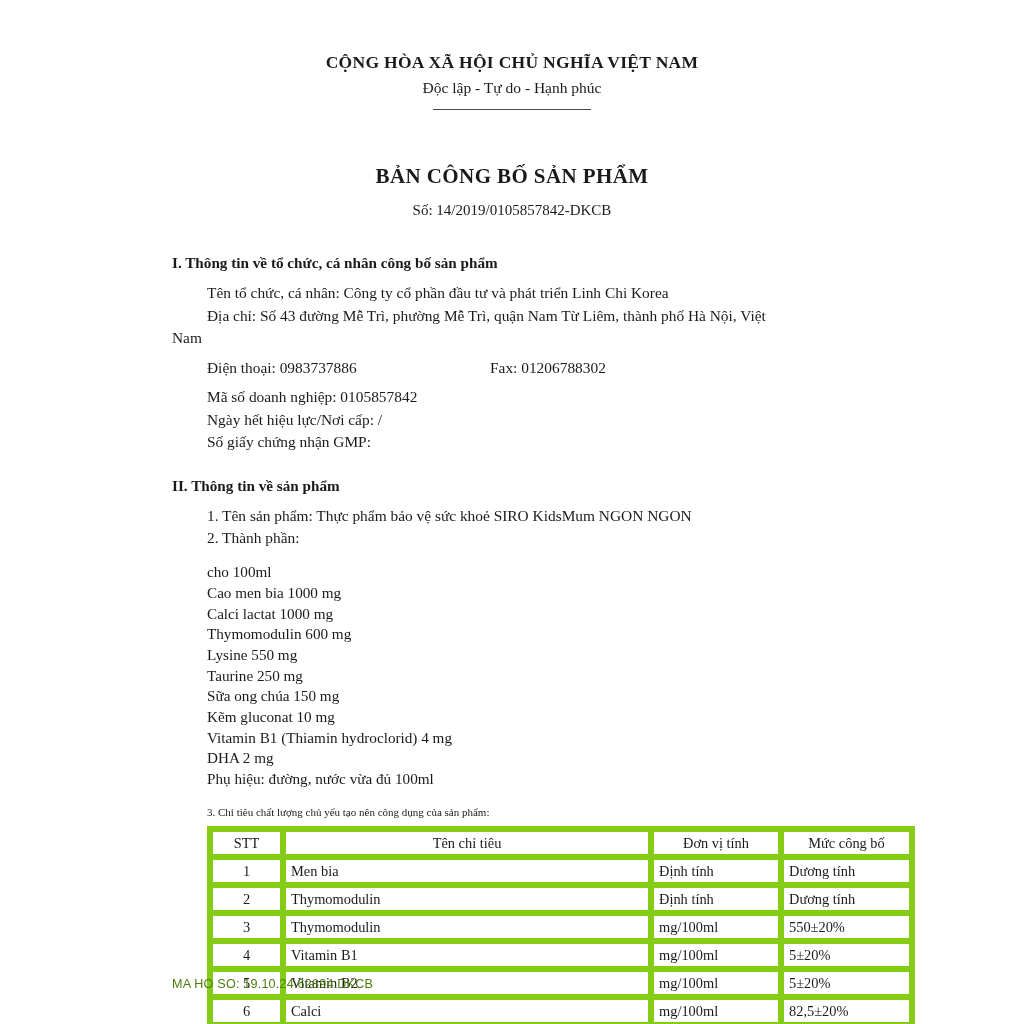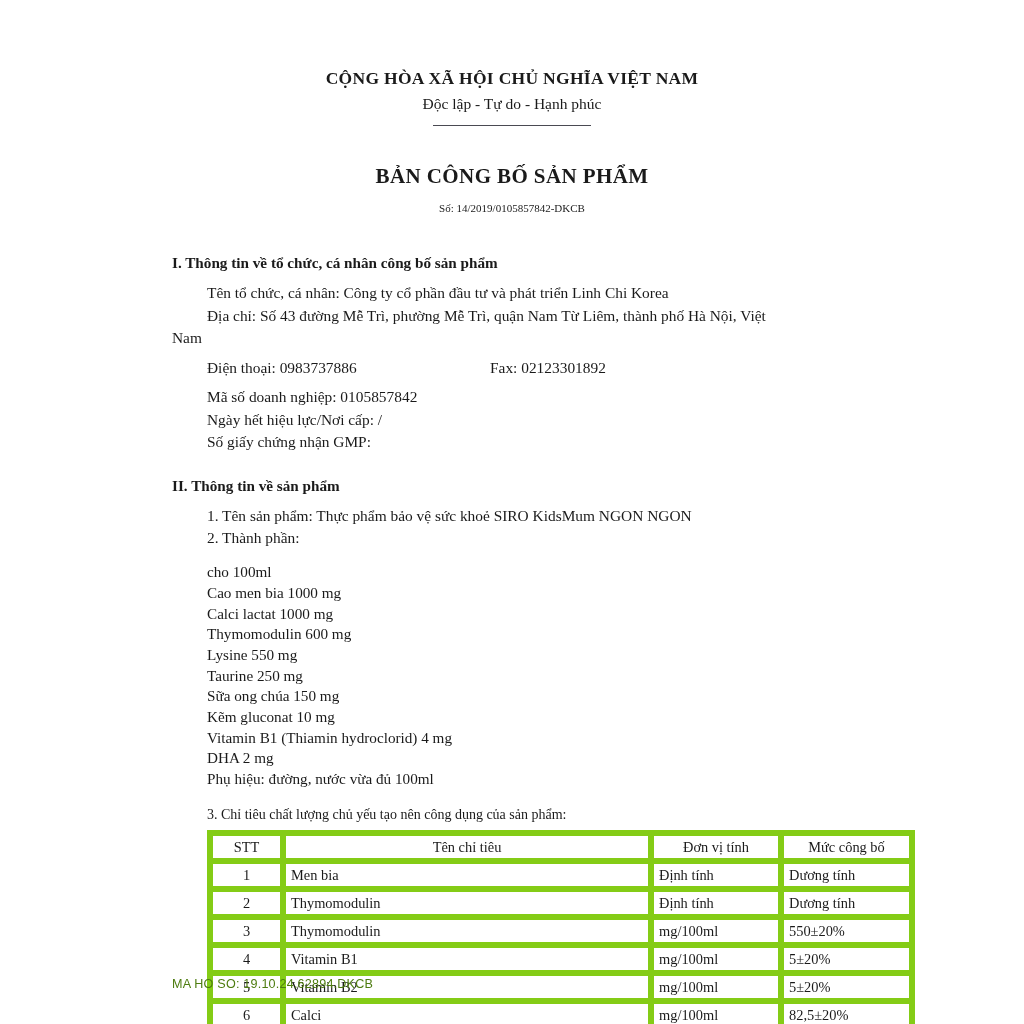--- a/index.html
+++ b/index.html
@@ -19,21 +19,21 @@
     position: absolute;
     inset: 0;
     background: #ffffff;
   }
 
   
   .hdr {
     position: absolute;
     left: 0;
     right: 0;
-    top: 68px;
+    top: 52px;
     text-align: center;
   }
   .hdr-nation {
     font-size: 17.5px;
     font-weight: bold;
     letter-spacing: 0.3px;
     line-height: 1.15;
   }
   .hdr-motto {
     font-size: 15.5px;
@@ -55,21 +55,21 @@
     font-size: 21px;
     font-weight: bold;
     letter-spacing: 0.4px;
   }
   .doc-number {
     position: absolute;
     left: 0;
     right: 0;
     top: 202px;
     text-align: center;
-    font-size: 11px;
+    font-size: 15px;
   }
 
   
   .body-wrap {
     position: absolute;
     left: 172px;
     top: 252px;
     width: 700px;
   }
   .sec-head {
@@ -125,21 +125,21 @@
     padding-left: 35px;
     margin-top: 13px;
   }
   .ingredients div {
     font-size: 15.2px;
     line-height: 1.36;
   }
   .item3 {
     padding-left: 35px;
     margin-top: 15px;
-    font-size: 14px;
+    font-size: 11px;
     line-height: 1.4;
   }
 
   
   table.spec {
     margin-top: 6px;
     margin-left: 35px;
     border-collapse: collapse;
     width: 642px;
     table-layout: fixed;
@@ -191,21 +191,21 @@
   <div class="body-wrap">
 
     <div class="sec-head">I. Thông tin về tổ chức, cá nhân công bố sản phẩm</div>
 
     <div class="line ind spaced">Tên tổ chức, cá nhân: Công ty cổ phần đầu tư và phát triển Linh Chi Korea</div>
     <div class="addr addr-first">Địa chỉ: Số 43 đường Mễ Trì, phường Mễ Trì, quận Nam Từ Liêm, thành phố Hà Nội, Việt</div>
     <div class="addr addr-cont">Nam</div>
 
     <div class="contact-row">
       <span>Điện thoại: 0983737886</span>
-      <span class="fax">Fax: 02123301892</span>
+      <span class="fax">Fax: 01206788302</span>
     </div>
 
     <div class="line ind spaced">Mã số doanh nghiệp: 0105857842</div>
     <div class="line ind tight">Ngày hết hiệu lực/Nơi cấp: /</div>
     <div class="line ind tight">Số giấy chứng nhận GMP:</div>
 
     <div class="sec-head second">II. Thông tin về sản phẩm</div>
 
     <div class="line ind spaced">1. Tên sản phẩm: Thực phẩm bảo vệ sức khoẻ SIRO KidsMum NGON NGON</div>
     <div class="line ind tight">2. Thành phần:</div>

